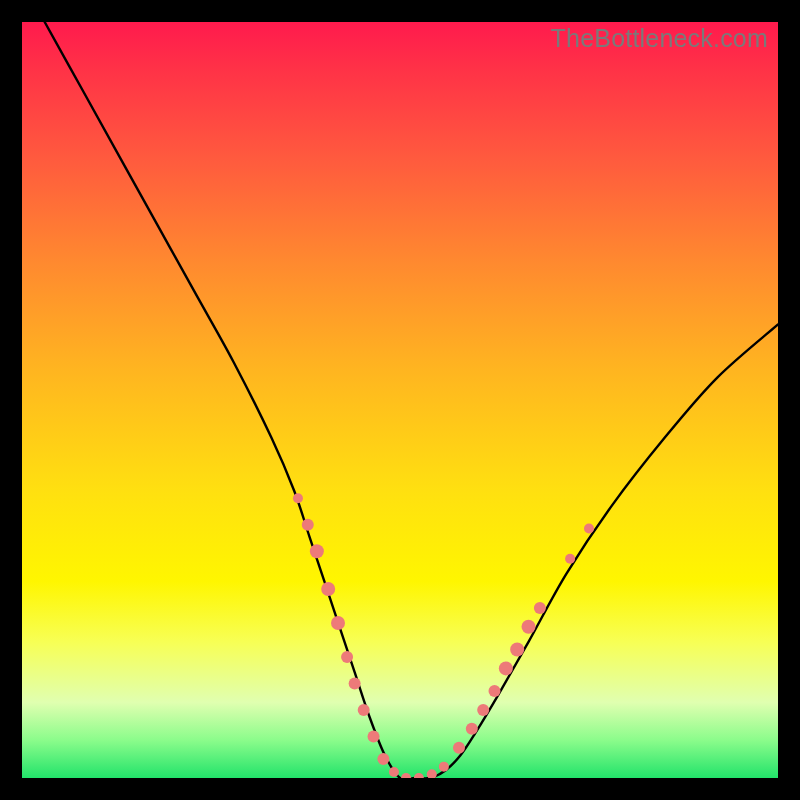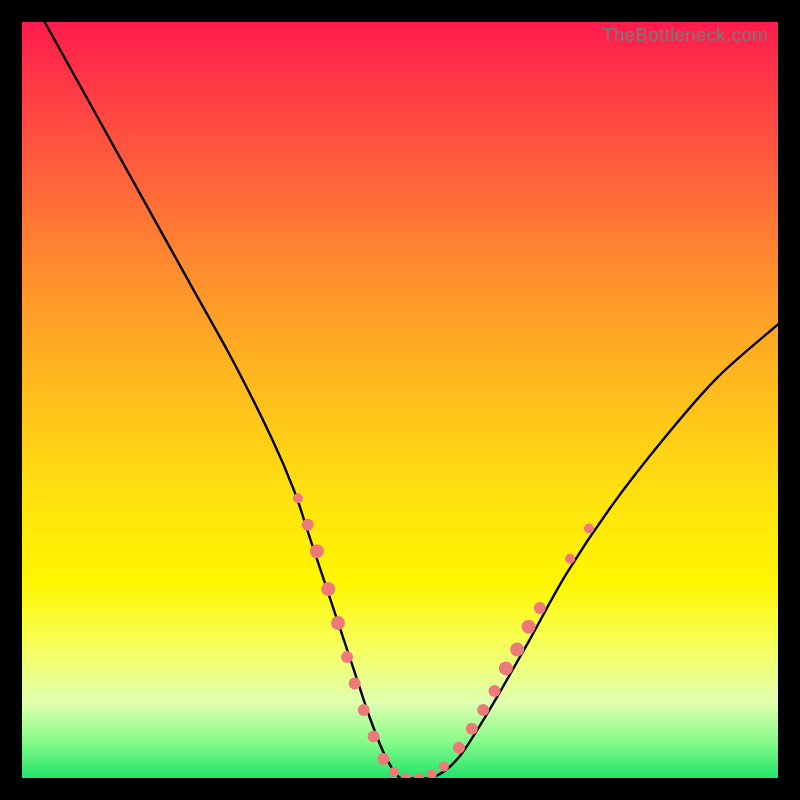--- a/index.html
+++ b/index.html
@@ -28,21 +28,21 @@
       #f7ff55 82%,
       #e0ffb0 90%,
       #8bfc8b 95%,
       #22e36a 100%);
   }
   .watermark {
     position: absolute;
     top: 2px;
     right: 10px;
     color: #7a7a7a;
-    font-size: 19px;
+    font-size: 25px;
     font-weight: 500;
     letter-spacing: 0.2px;
     z-index: 5;
     text-align: center;
   }
   svg {
     position: absolute;
     left: 0;
     top: 0;
   }

